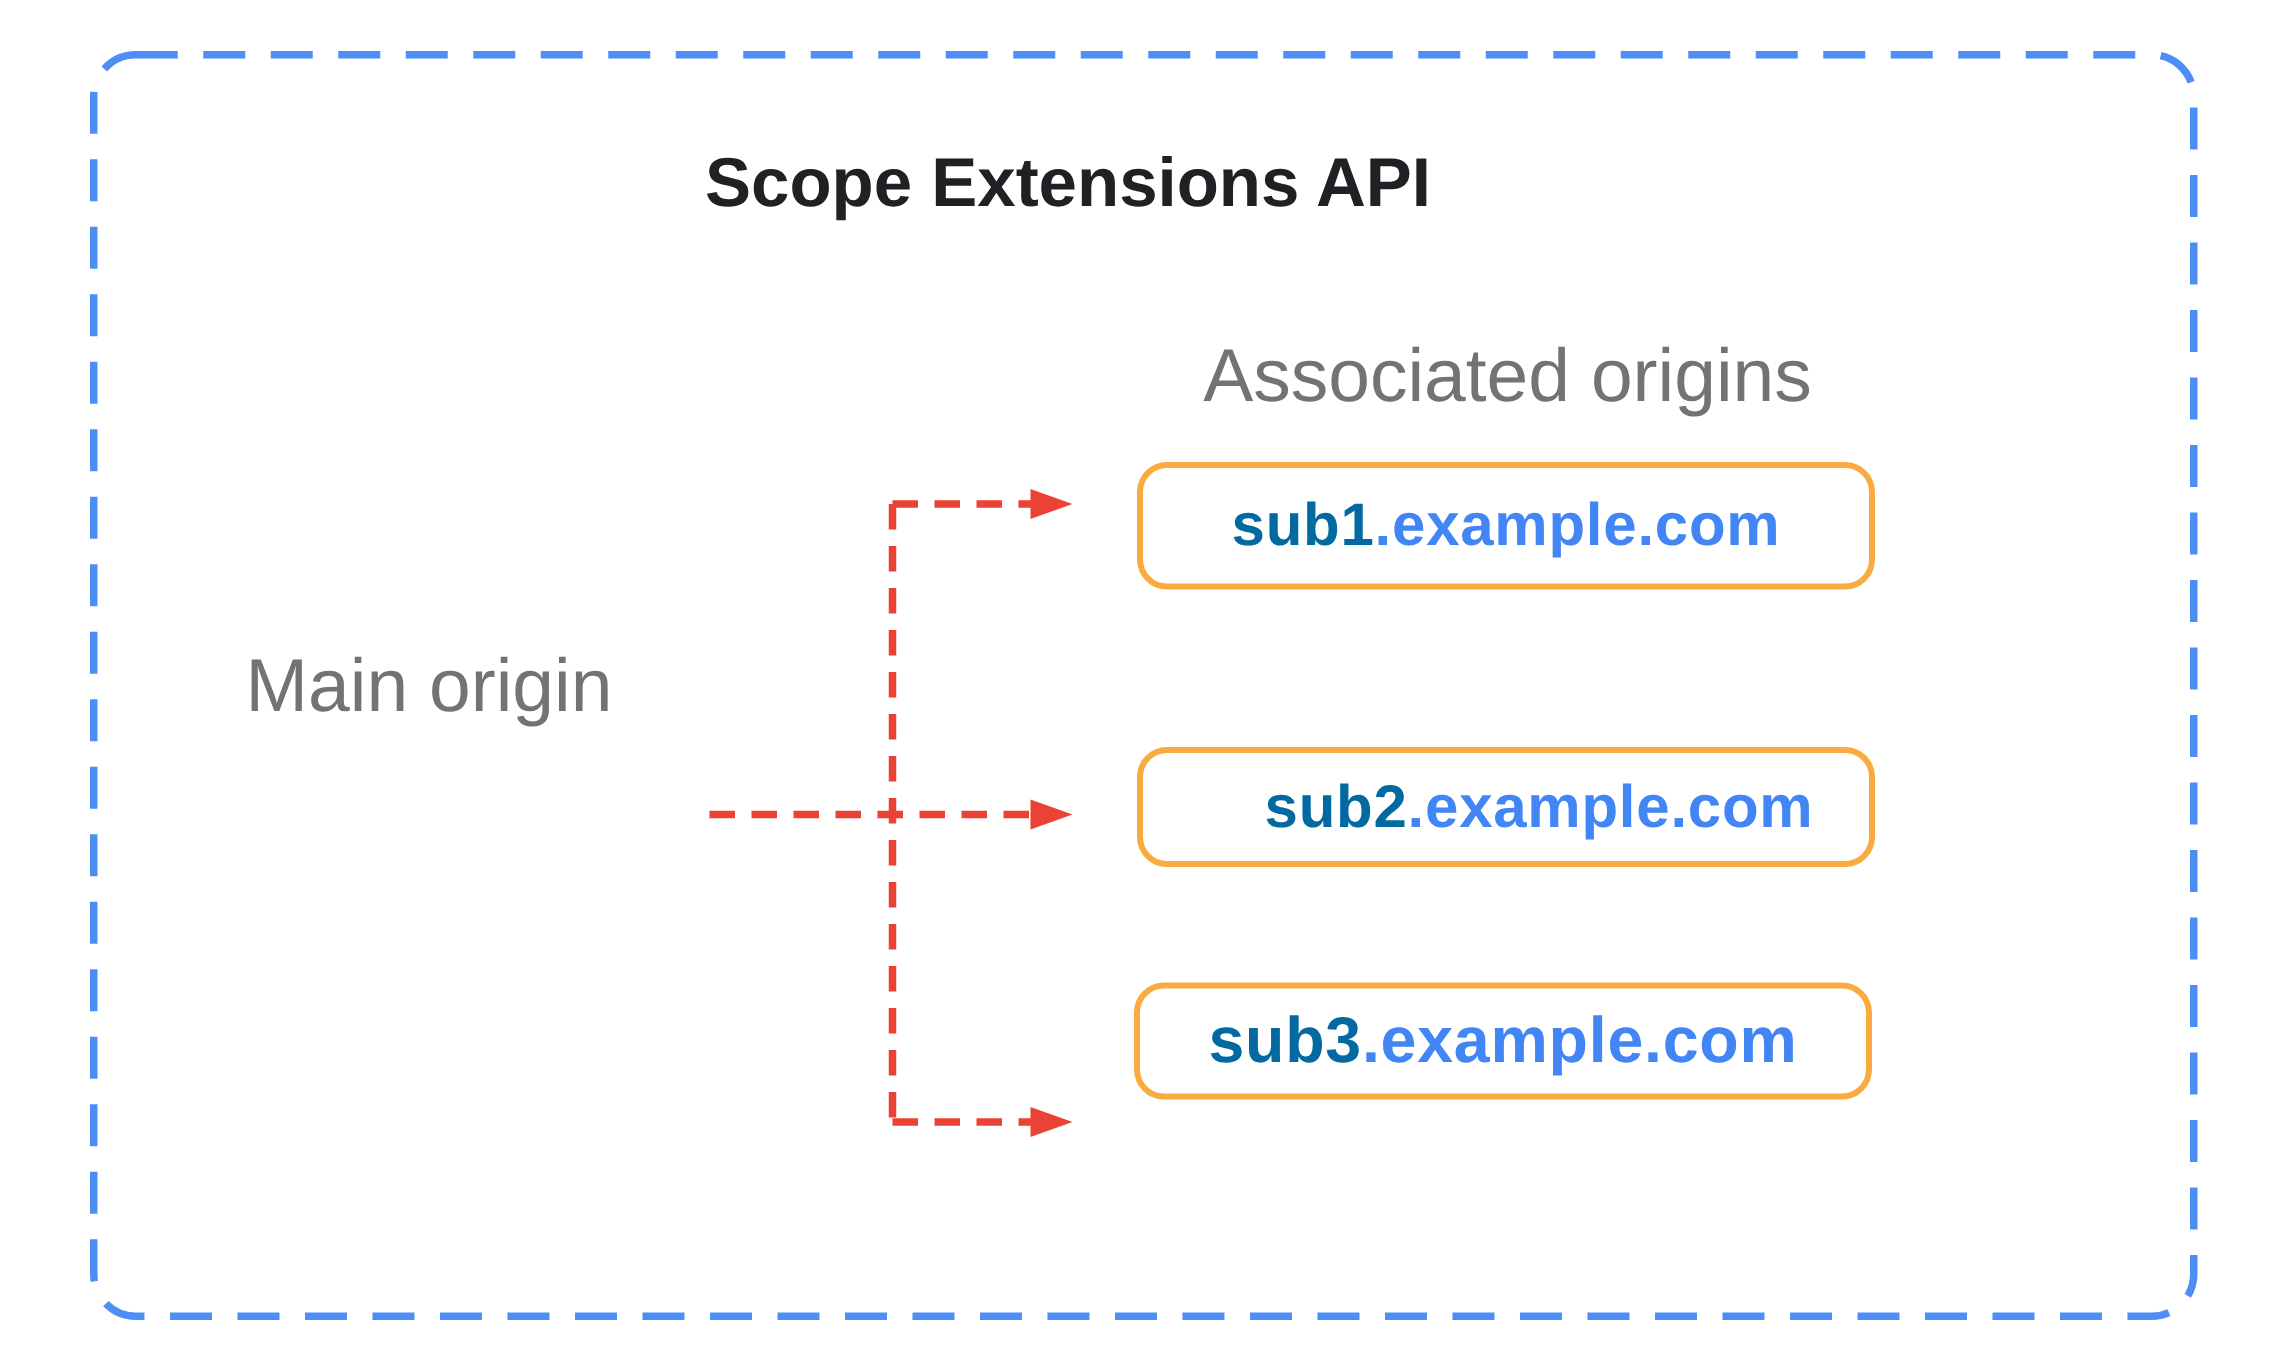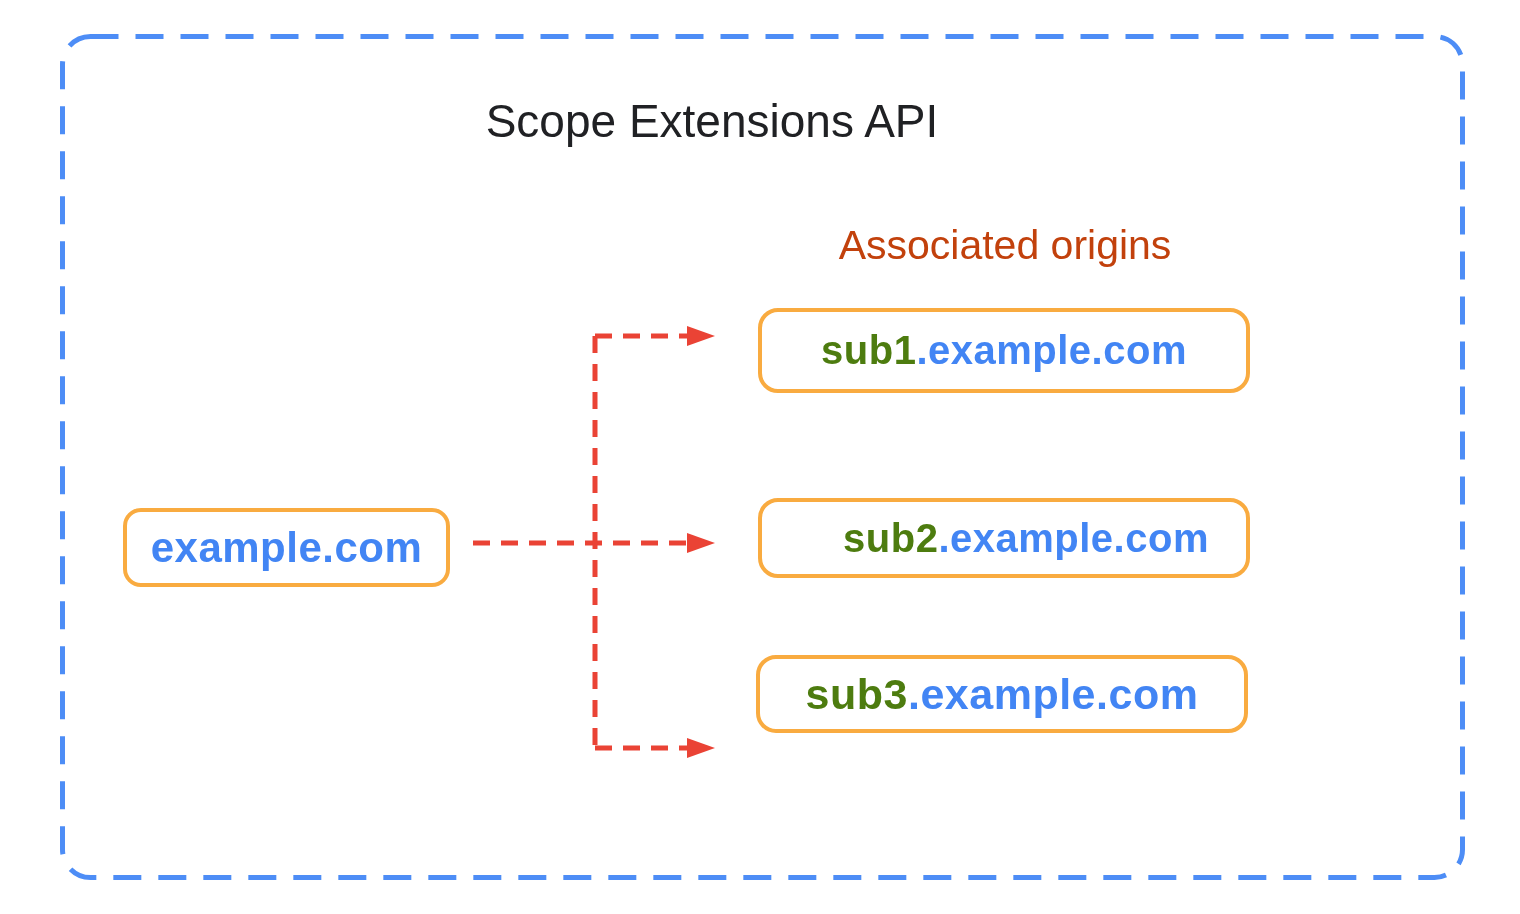--- a/index.html
+++ b/index.html
@@ -7,39 +7,39 @@
     position:relative;
     width:1520px;height:914px;
     background:#FFFFFF;
     font-family:"Liberation Sans", sans-serif;
     overflow:hidden;
   }
   #lines{position:absolute;left:0;top:0;width:1520px;height:914px;}
   .abs{position:absolute;}
   .ctext{transform:translateX(-50%);white-space:nowrap;}
   .title{
-    font-size:46px;font-weight:400;color:#202124;line-height:1.15;
+    font-size:46px;font-weight:700;color:#202124;line-height:1.15;
   }
   .label{
-    font-size:41px;font-weight:400;color:#c2410c;line-height:1.15;text-align:right;
+    font-size:50px;font-weight:400;color:#737373;line-height:1.15;text-align:right;
   }
   .box{
     box-sizing:border-box;
     border:4px solid #F9AB40;
     border-radius:20px;
     background:#FFFFFF;
     display:flex;align-items:center;justify-content:center;
   }
   .domain{
     font-weight:700;color:#4285F4;white-space:nowrap;letter-spacing:0.5px;
   }
   .main-domain{font-size:42px;}
   .sub-domain{font-size:40px;}
   .sub3-size{font-size:43px;}
-  .red-part{color:#4d7c0f;}
+  .red-part{color:#0369a1;}
   .blue-part{color:#4285F4;margin-top:35px;}
 </style>
 </head>
 <body>
 
 <div id="canvas">
 
   <svg id="lines" viewBox="0 0 1520 914">
 
     <rect x="62.5" y="36.5" width="1400" height="841" rx="28" fill="none" stroke="#4D8DF6" stroke-width="5" stroke-dasharray="28 17"></rect>
@@ -51,24 +51,22 @@
 
     <polygon points="687,326 715,336 687,346" fill="#EA4335"></polygon>
     <polygon points="687,533 715,543 687,553" fill="#EA4335"></polygon>
     <polygon points="687,738 715,748 687,758" fill="#EA4335"></polygon>
   </svg>
 
   <div class="abs ctext title" style="left:712px;top:95px;">Scope Extensions API</div>
 
   <div class="abs ctext label" style="left:1005px;top:222px;">Associated origins</div>
 
+  <div class="abs ctext label" style="left:286px;top:429px;">Main origin</div>
 
-  <div class="abs box" style="left:123px;top:508px;width:327px;height:79px;border-radius:18px;">
-    <span class="domain main-domain">example.com</span>
-  </div>
 
   <div class="abs box" style="left:758px;top:308px;width:492px;height:85px;">
     <span class="domain sub-domain"><span class="red-part">sub1</span><span class="blue-part">.example.com</span></span>
   </div>
 
   <div class="abs box" style="left:758px;top:498px;width:492px;height:80px;padding-left:44px;">
     <span class="domain sub-domain"><span class="red-part">sub2</span><span class="blue-part">.example.com</span></span>
   </div>
 
   <div class="abs box" style="left:756px;top:655px;width:492px;height:78px;">

